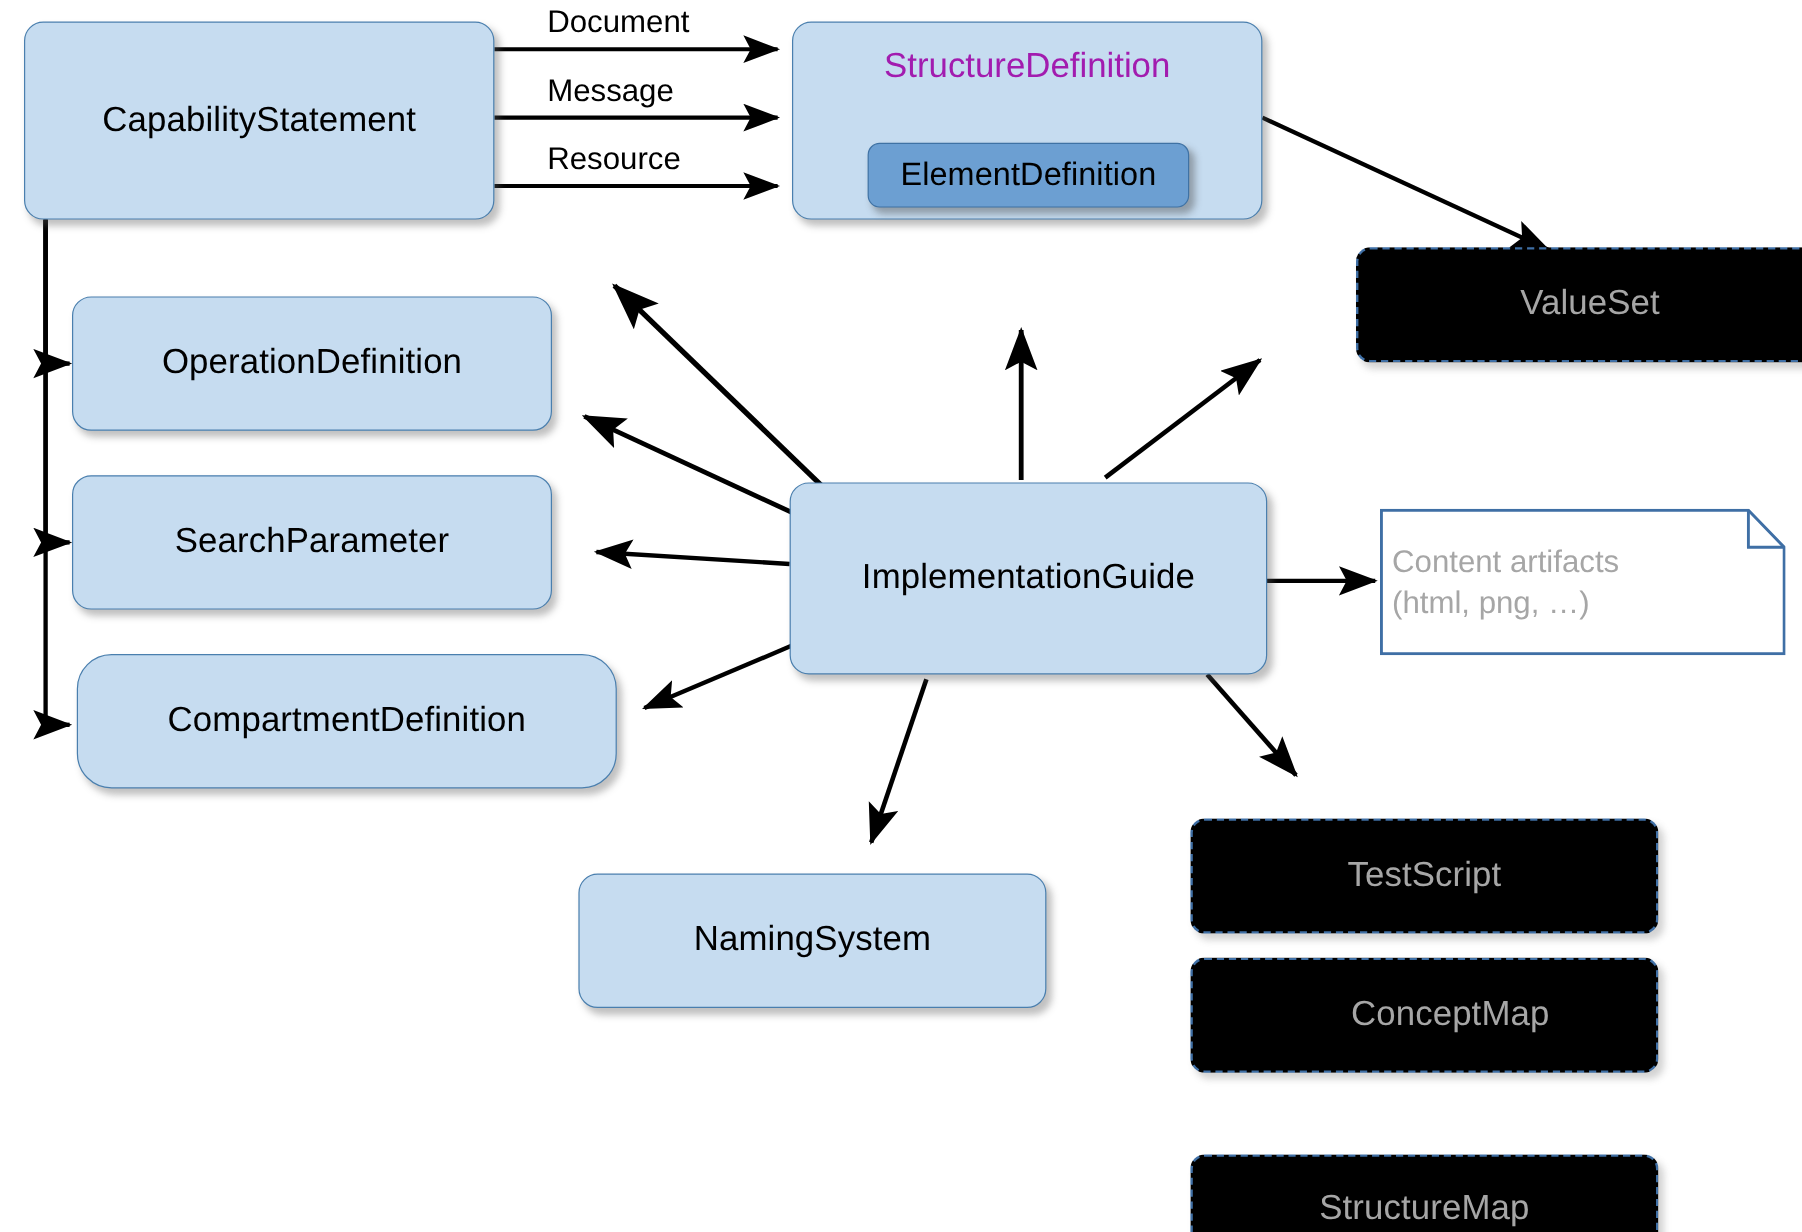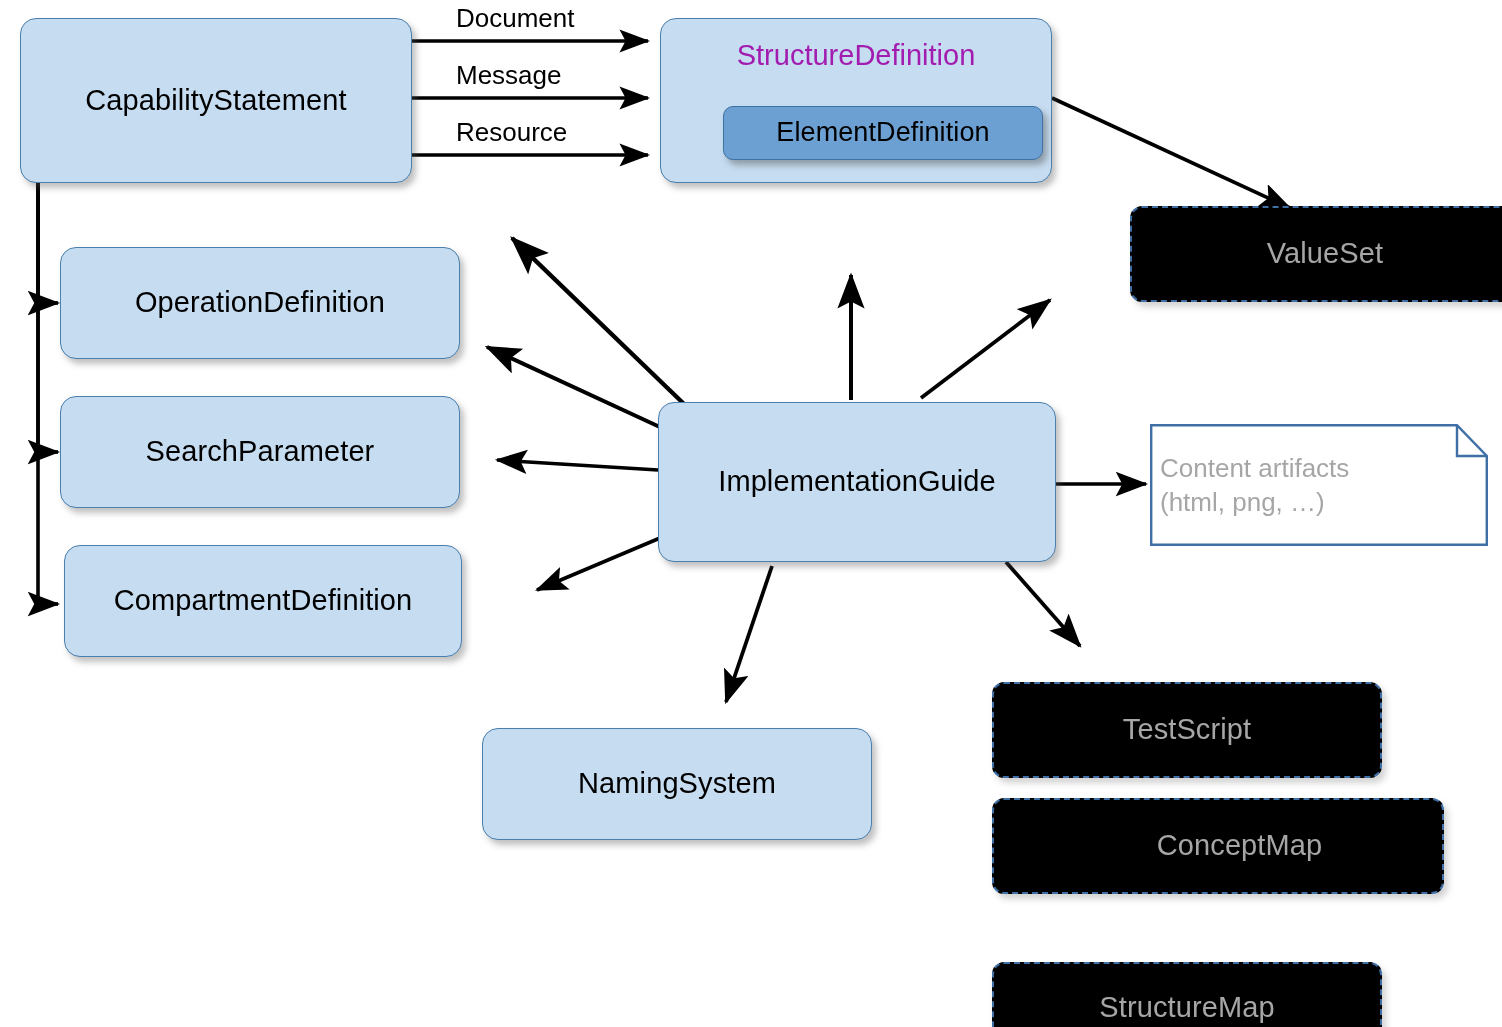--- a/index.html
+++ b/index.html
@@ -177,38 +177,38 @@
   <div class="edge-label" style="left:456px; top:3px;">Document</div>
   <div class="edge-label" style="left:456px; top:60px;">Message</div>
   <div class="edge-label" style="left:456px; top:117px;">Resource</div>
 
   <div class="node box-solid" style="left:20px; top:18px; width:392px; height:165px;">
     <span class="label-text big">CapabilityStatement</span>
   </div>
 
   <div class="node box-solid box-struct" style="left:660px; top:18px; width:392px; height:165px;">
     <div class="struct-title">StructureDefinition</div>
-    <div class="node box-nested" style="left:62px; top:87px; width:320px; height:54px;">
+    <div class="node box-nested" style="left:62px; top:100px; width:268px; height:54px;">
       <span class="label-text">ElementDefinition</span>
     </div>
   </div>
 
   <div class="node box-dashed" style="left:1094px; top:206px; width:390px; height:96px;">
     <span class="label-text big">ValueSet</span>
   </div>
 
   <div class="node box-solid" style="left:60px; top:247px; width:400px; height:112px;">
     <span class="label-text big">OperationDefinition</span>
   </div>
 
   <div class="node box-solid" style="left:60px; top:396px; width:400px; height:112px;">
     <span class="label-text big">SearchParameter</span>
   </div>
 
-  <div class="node box-solid" style="left:64px; top:545px; width:398px; height:112px;">
+  <div class="node box-solid" style="left:64px; top:545px; width:450px; height:112px;border-radius:29px;">
     <span class="label-text big">CompartmentDefinition</span>
   </div>
 
   <div class="node box-solid" style="left:658px; top:402px; width:398px; height:160px;">
     <span class="label-text big">ImplementationGuide</span>
   </div>
 
   <div class="node box-solid" style="left:482px; top:728px; width:390px; height:112px;">
     <span class="label-text big">NamingSystem</span>
   </div>
@@ -221,21 +221,21 @@
     <div class="note-text">
       <div class="label-sub">Content artifacts</div>
       <div class="label-sub">(html, png, …)</div>
     </div>
   </div>
 
   <div class="node box-dashed" style="left:956px; top:682px; width:390px; height:96px;">
     <span class="label-text big">TestScript</span>
   </div>
 
-  <div class="node box-dashed" style="left:956px; top:798px; width:452px; height:96px;padding-left:43px;">
+  <div class="node box-dashed" style="left:956px; top:798px; width:390px; height:96px;padding-left:43px;">
     <span class="label-text big">ConceptMap</span>
   </div>
 
   <div class="node box-dashed" style="left:956px; top:962px; width:390px; height:92px;">
     <span class="label-text big">StructureMap</span>
   </div>
 
 </div>
 
 </body></html>

